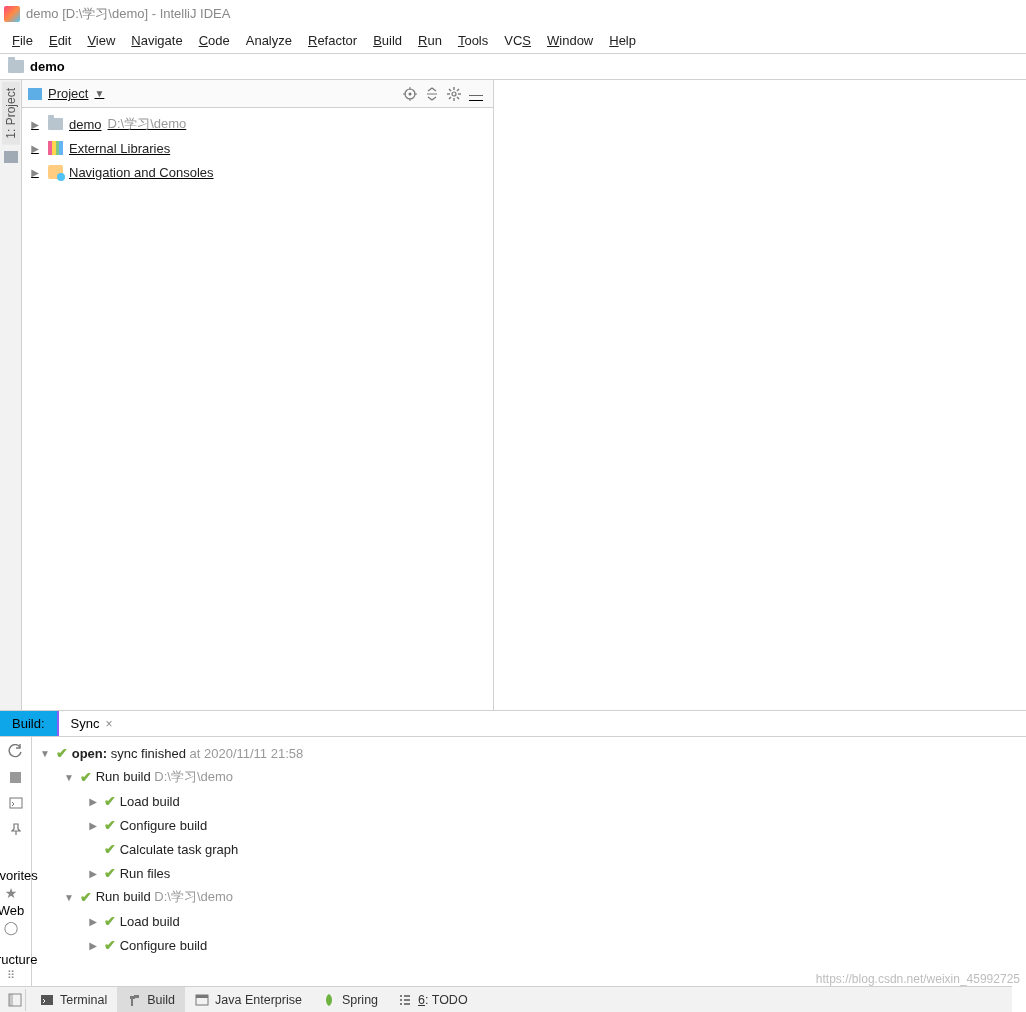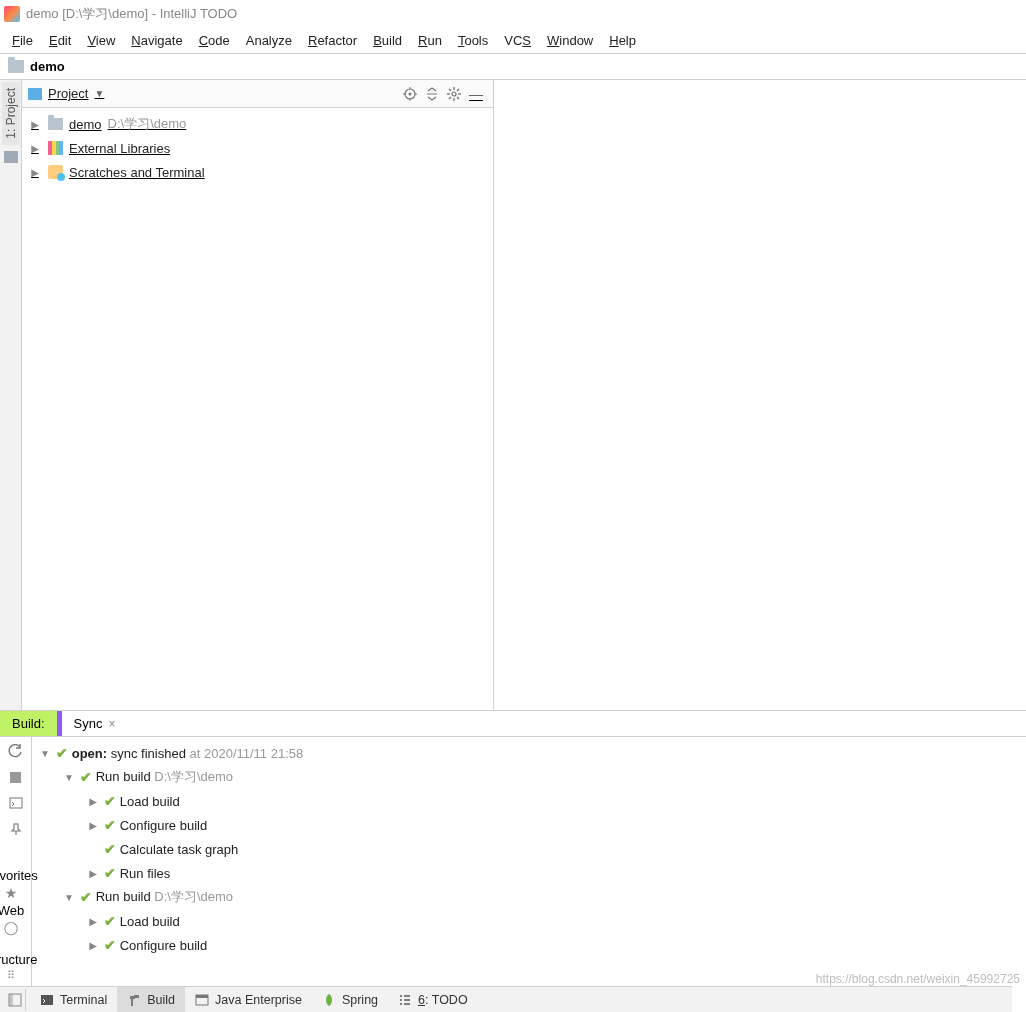--- a/index.html
+++ b/index.html
@@ -35,21 +35,21 @@
 .tree-row .icon-scratch { width:15px; height:14px; margin:0 6px; background:#ffcc80; border-radius:2px; position:relative; }
 .tree-row .icon-scratch::after { content:""; position:absolute; right:-2px; bottom:-2px; width:8px; height:8px; background:#4fc3f7; border-radius:50%; }
 .tree-row .name { color:#222; }
 .tree-row .path { color:#999; margin-left:6px; }
 .editor-area { flex:1; background:#b0b0b0; display:flex; flex-direction:column; justify-content:center; padding-left:310px; color:#222; }
 .editor-hint { margin: 12px 0; font-size:15px; white-space:nowrap; }
 .editor-hint .kb { color:#3a62c4; }
 .build-panel { border-top:1px solid #d0d0d0; display:flex; flex-direction:column; height:300px; }
 .build-tabs { display:flex; height:26px; border-bottom:1px solid #d0d0d0; align-items:center; }
 .build-tabs .tab { padding:0 12px; height:100%; display:flex; align-items:center; cursor:default; }
-.build-tabs .tab.active { background:#bef264; border-right:5px solid #8b5cf6; }
+.build-tabs .tab.active { background:#0ea5e9; border-right:2px solid #8b5cf6; }
 .build-tabs .tab .close { margin-left:6px; color:#888; font-size:12px; }
 .build-body { display:flex; flex:1; overflow:hidden; }
 .build-toolbar { width:32px; border-right:1px solid #d0d0d0; display:flex; flex-direction:column; align-items:center; padding-top:4px; gap:6px; }
 .build-toolbar .tbtn { width:20px; height:20px; display:flex; align-items:center; justify-content:center; color:#666; cursor:default; font-size:14px; }
 .build-tree { flex:1; padding:4px 0; overflow:auto; }
 .brow { display:flex; align-items:center; height:24px; cursor:default; }
 .brow .caret { width:14px; text-align:center; color:#888; font-size:10px; }
 .brow .check { color:#7cb342; font-weight:bold; margin:0 4px; font-size:14px; }
 .brow .text { color:#222; }
 .brow .text b { font-weight:bold; }
@@ -63,21 +63,21 @@
 .watermark { position:absolute; right:6px; bottom:26px; font-size:12px; color:#bdbdbd; }
 .left-vert-group { display:flex; flex-direction:column; align-items:center; gap:2px; }
 .left-bottom-group { position:absolute; bottom:28px; left:0; width:22px; display:flex; flex-direction:column; align-items:center; }
 svg { display:block; }
 </style>
 </head>
 <body>
 
 <div class="titlebar">
   <div class="app-icon"></div>
-  <div class="titlebar-text">demo [D:\学习\demo] - IntelliJ TODO</div>
+  <div class="titlebar-text">demo [D:\学习\demo] - IntelliJ IDEA</div>
 </div>
 
 <div class="menubar" id="menubar">
     <div class="item"><span class="mnem">F</span>ile</div>
     <div class="item"><span class="mnem">E</span>dit</div>
     <div class="item"><span class="mnem">V</span>iew</div>
     <div class="item"><span class="mnem">N</span>avigate</div>
     <div class="item"><span class="mnem">C</span>ode</div>
     <div class="item">Analyze</div>
     <div class="item"><span class="mnem">R</span>efactor</div>
@@ -149,21 +149,21 @@
           <span class="path">D:\学习\demo</span>
         </div>
         <div class="tree-row">
           <div class="caret">▶</div>
           <div class="icon-lib"></div>
           <span class="name">External Libraries</span>
         </div>
         <div class="tree-row">
           <div class="caret">▶</div>
           <div class="icon-scratch"></div>
-          <span class="name">Scratches and Terminal</span>
+          <span class="name">Navigation and Consoles</span>
         </div>
       </div>
   </div>
 
 </div>
 
 <div class="left-bottom-group">
   <div class="tab-vert">2: Favorites</div>
   <div style="color:#888;font-size:14px;margin:2px 0">★</div>
   <div class="tab-vert">Web</div>

